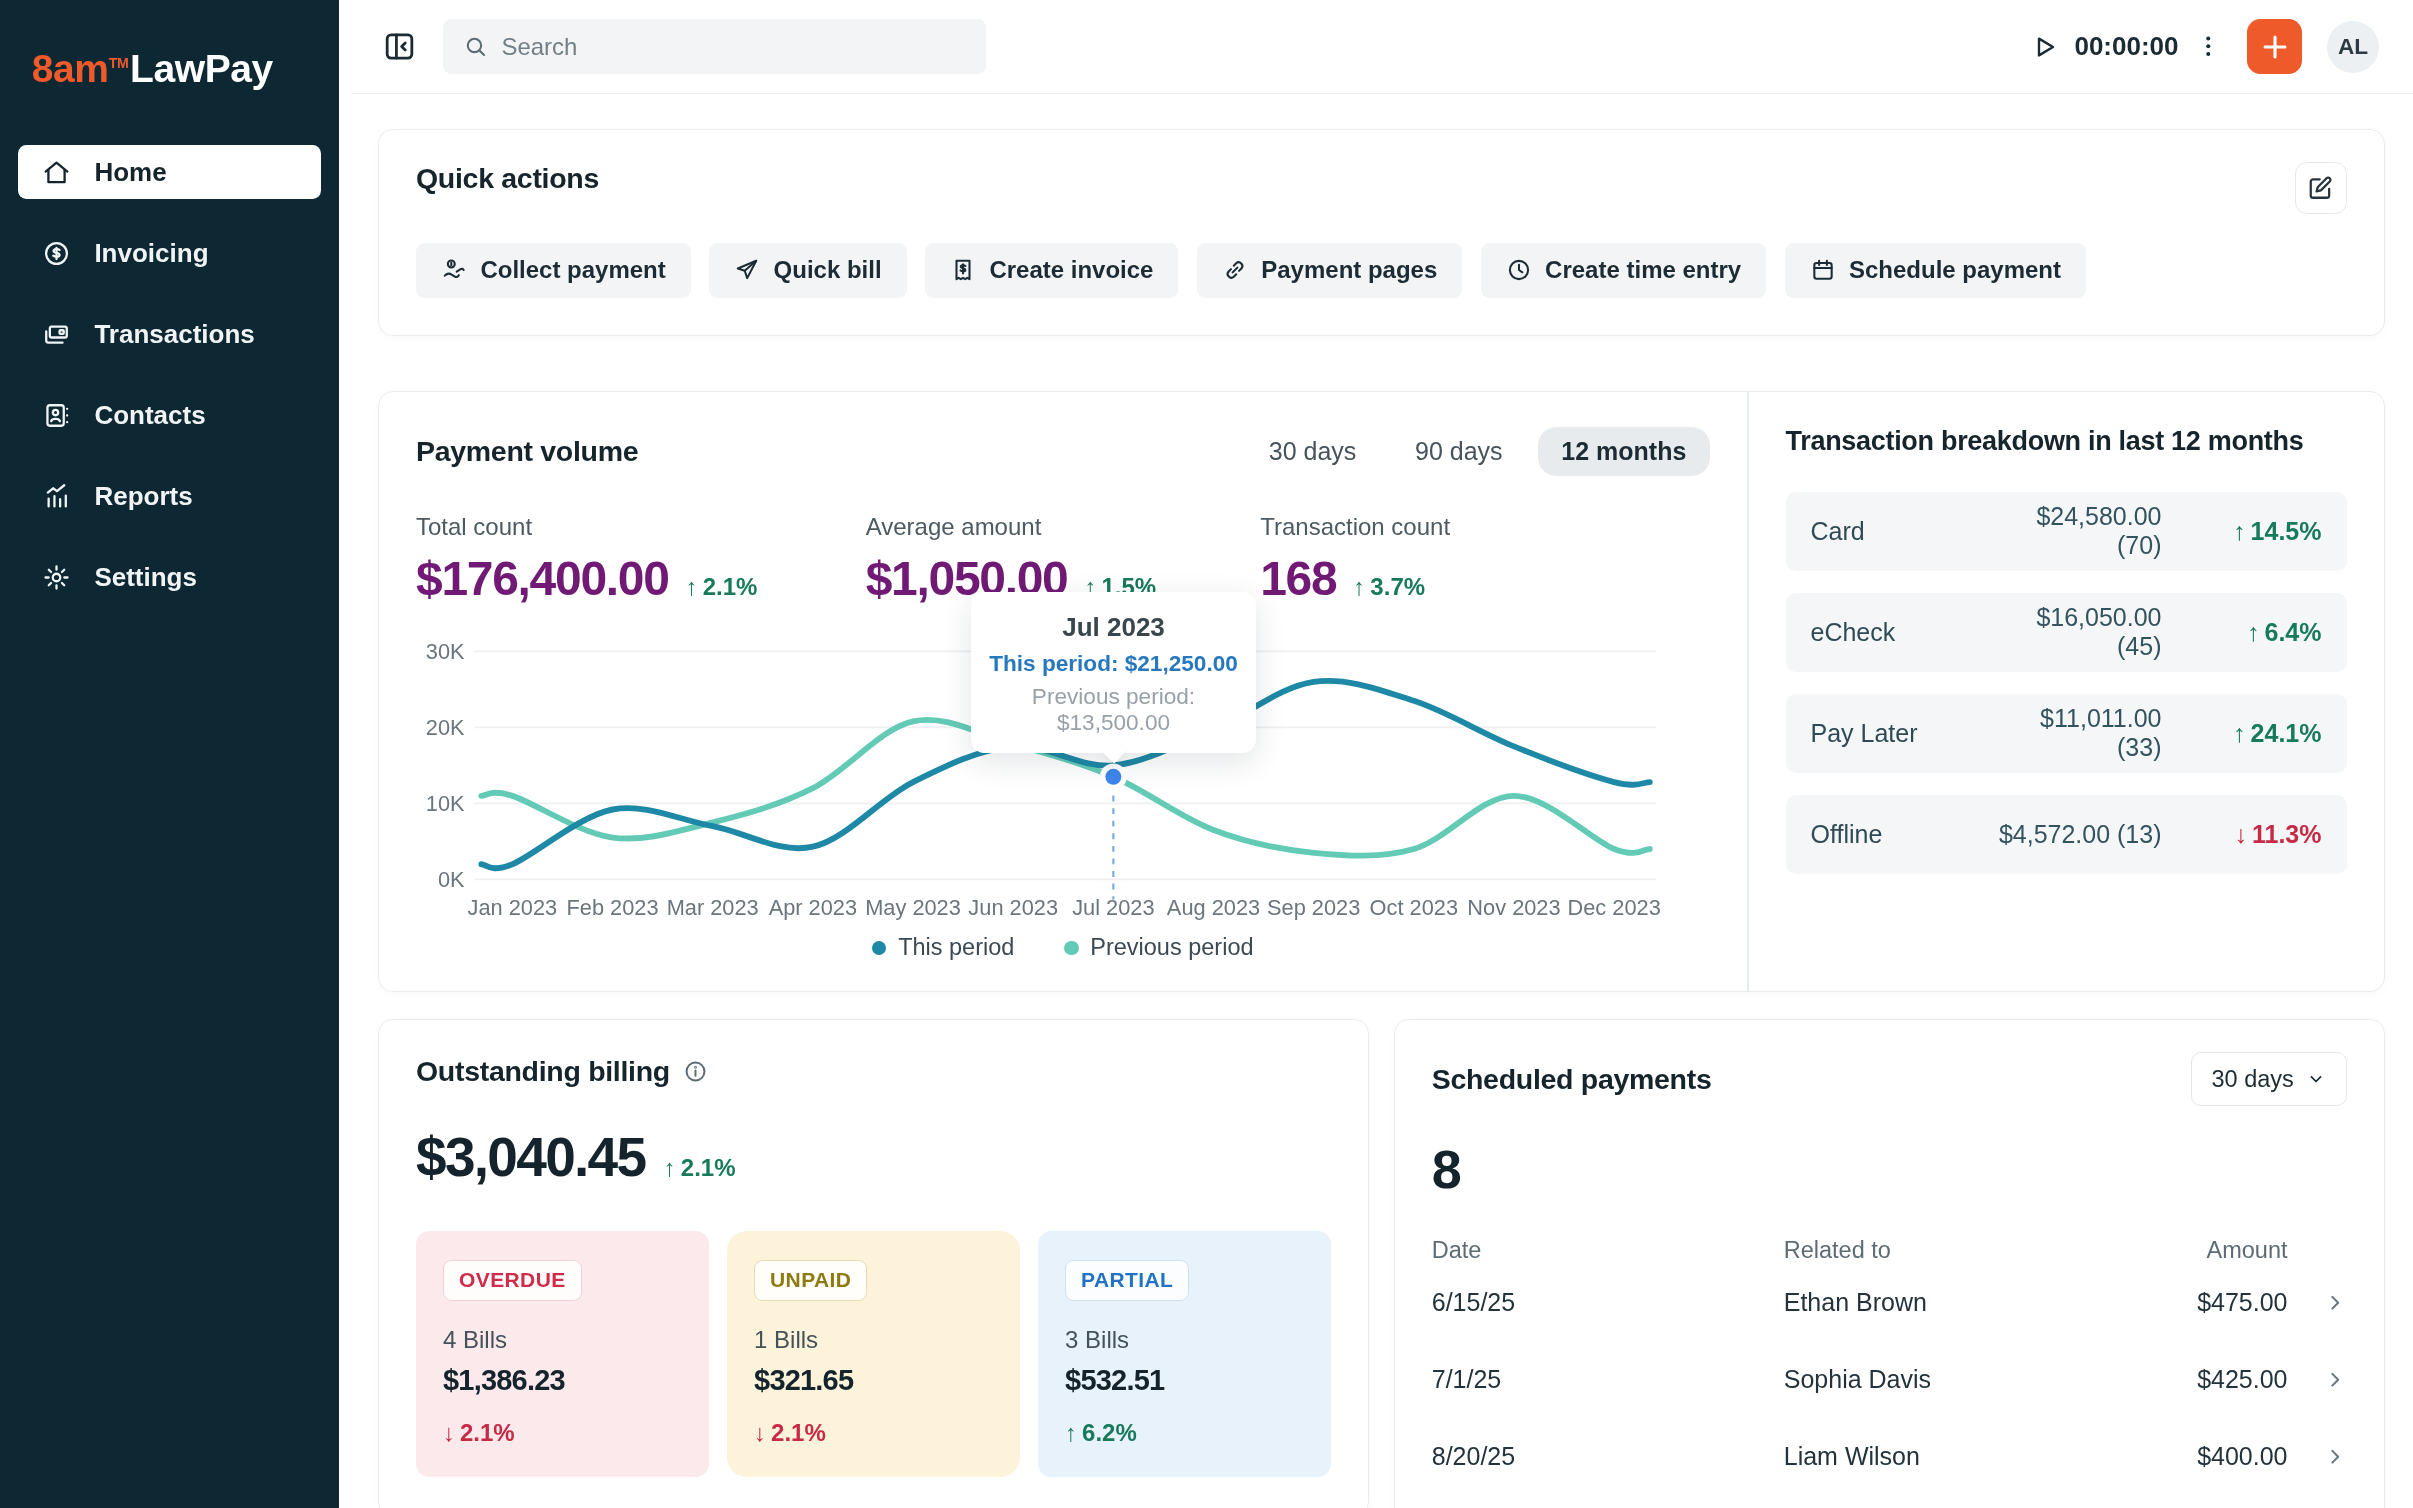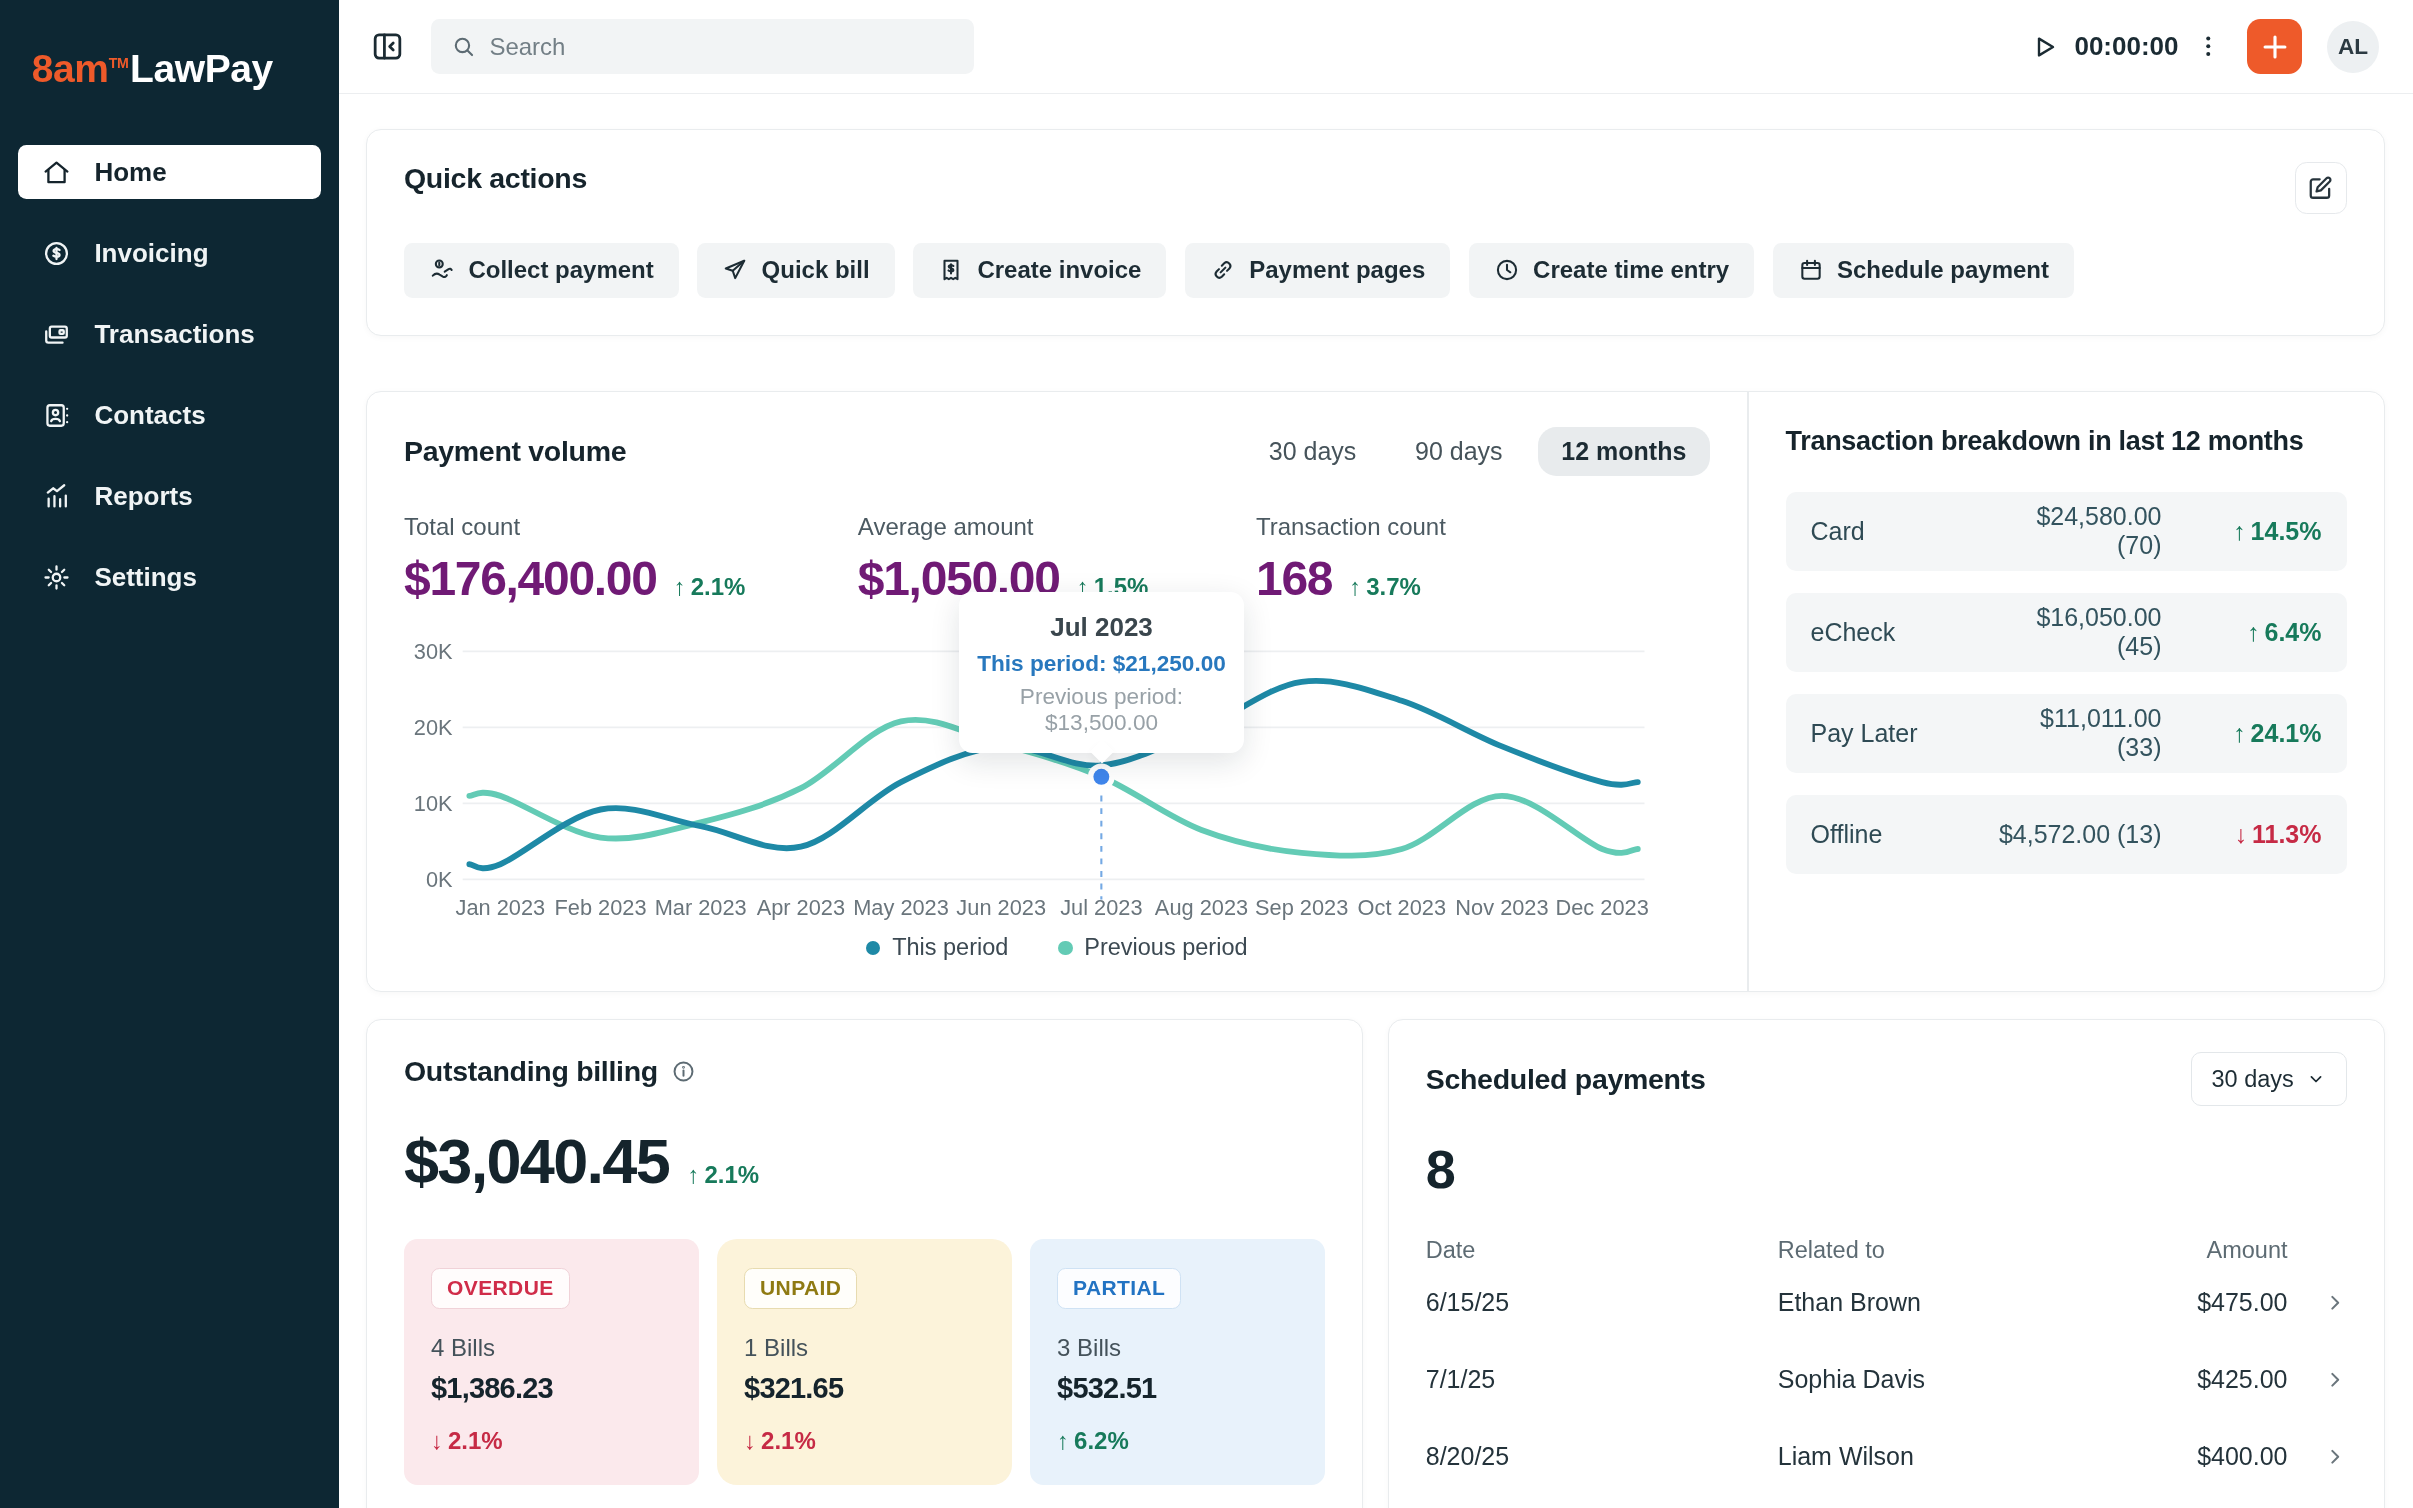--- a/index.html
+++ b/index.html
@@ -2,21 +2,21 @@
 <html style="font-size:13.4px"><head>
 <meta charset="utf-8">
 <style>
   * { margin:0; padding:0; box-sizing:border-box; }
   html,body { overflow:hidden; }
   body {
     width:2413px; height:1508px;
     font-family:"Liberation Sans","DejaVu Sans",sans-serif;
     background:#ffffff; color:#16242C;
   }
-  .app { display:flex; width:2413px; height:1508px; }
+  .app { display:flex; width:2413px; height:1508px;gap:12px; }
 
   
   .sidebar {
     width:339px; flex:0 0 339px; background:#0D2733; color:#EFF4F5;
     padding:32px 18.4px 0 18.4px;
   }
   .logo { padding:15px 13.4px 54px 13.4px; font-size:39px; font-weight:800; letter-spacing:-0.4px; white-space:nowrap; }
   .logo .l8am { color:#EE5A2A; }
   .logo .ltm { color:#EE5A2A; font-size:14.2px; font-weight:700; vertical-align:super; margin-right:1.7px; }
   .logo .lrest { color:#FFFFFF; }
@@ -122,21 +122,21 @@
   .tb-name { flex:0 0 180px; font-weight:500; color:#2E4A54; }
   .tb-val { flex:1; text-align:right; color:#33535E; padding-right:34px; }
   .tb-delta { flex:0 0 126px; text-align:right; font-size:25px; }
 
   
   .bottom { display:flex; gap:25px; align-items:flex-start; }
   .ob-card { flex:1; padding:35px 37px 39px 37px; }
   .ob-head { display:flex; align-items:center; gap:13.4px; }
   .info-icon { color:#5D6B73; display:flex; cursor:pointer; }
   .ob-total { display:flex; align-items:baseline; gap:18.4px; margin-top:37px; }
-  .ob-amount { font-size:63px; font-weight:800; color:#15242C; letter-spacing:-1.7px; }
+  .ob-amount { font-size:55px; font-weight:800; color:#15242C; letter-spacing:-1.7px; }
   .ob-minis { display:flex; gap:18.4px; margin-top:42px; }
   .mini { flex:1; border-radius:13.4px; padding:28.5px 27px 30px 27px; }
   .mini.red { background:#FBE9EC; }
   .mini.yellow { background:#FCF3DA;border-radius:20px; }
   .mini.blue { background:#E8F2FB; }
   .badge {
     display:inline-block; padding:7.5px 15px; border-radius:8.4px; font-size:21px;
     font-weight:700; letter-spacing:0.4px; background:rgba(255,255,255,.85); border:1.7px solid;
   }
   .mini.red .badge { color:#D02C49; border-color:#F0D2D8; }

